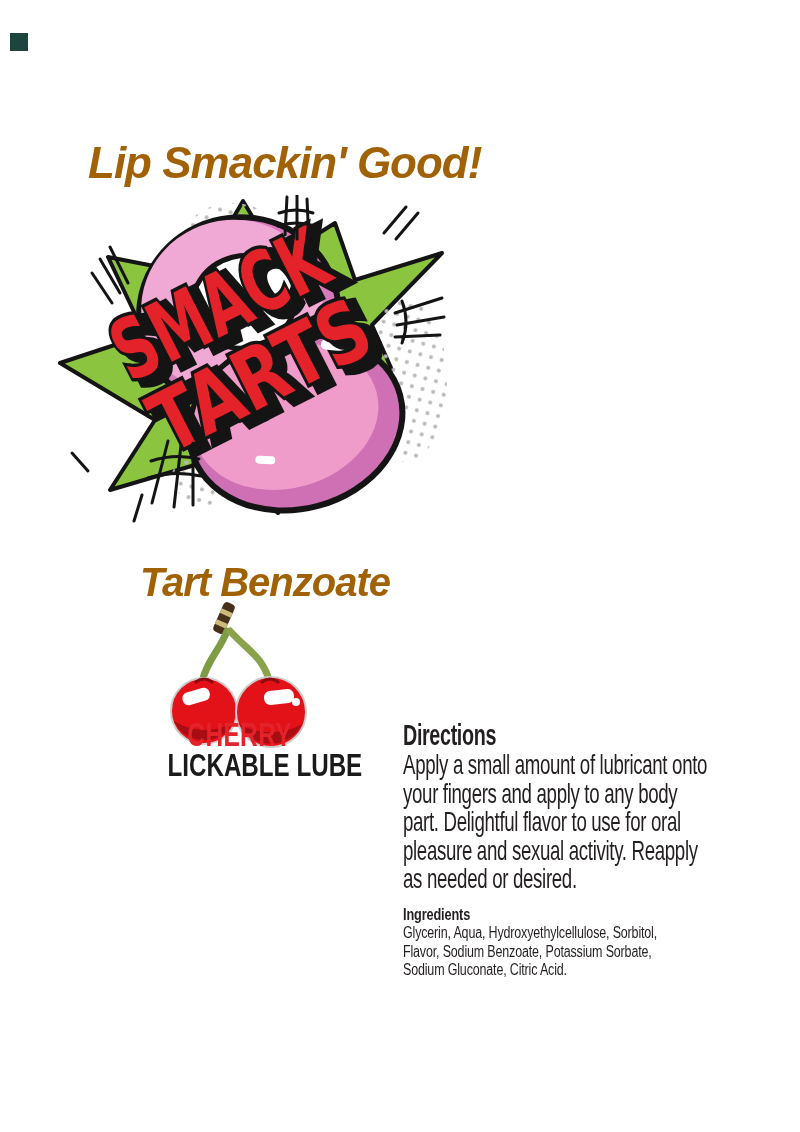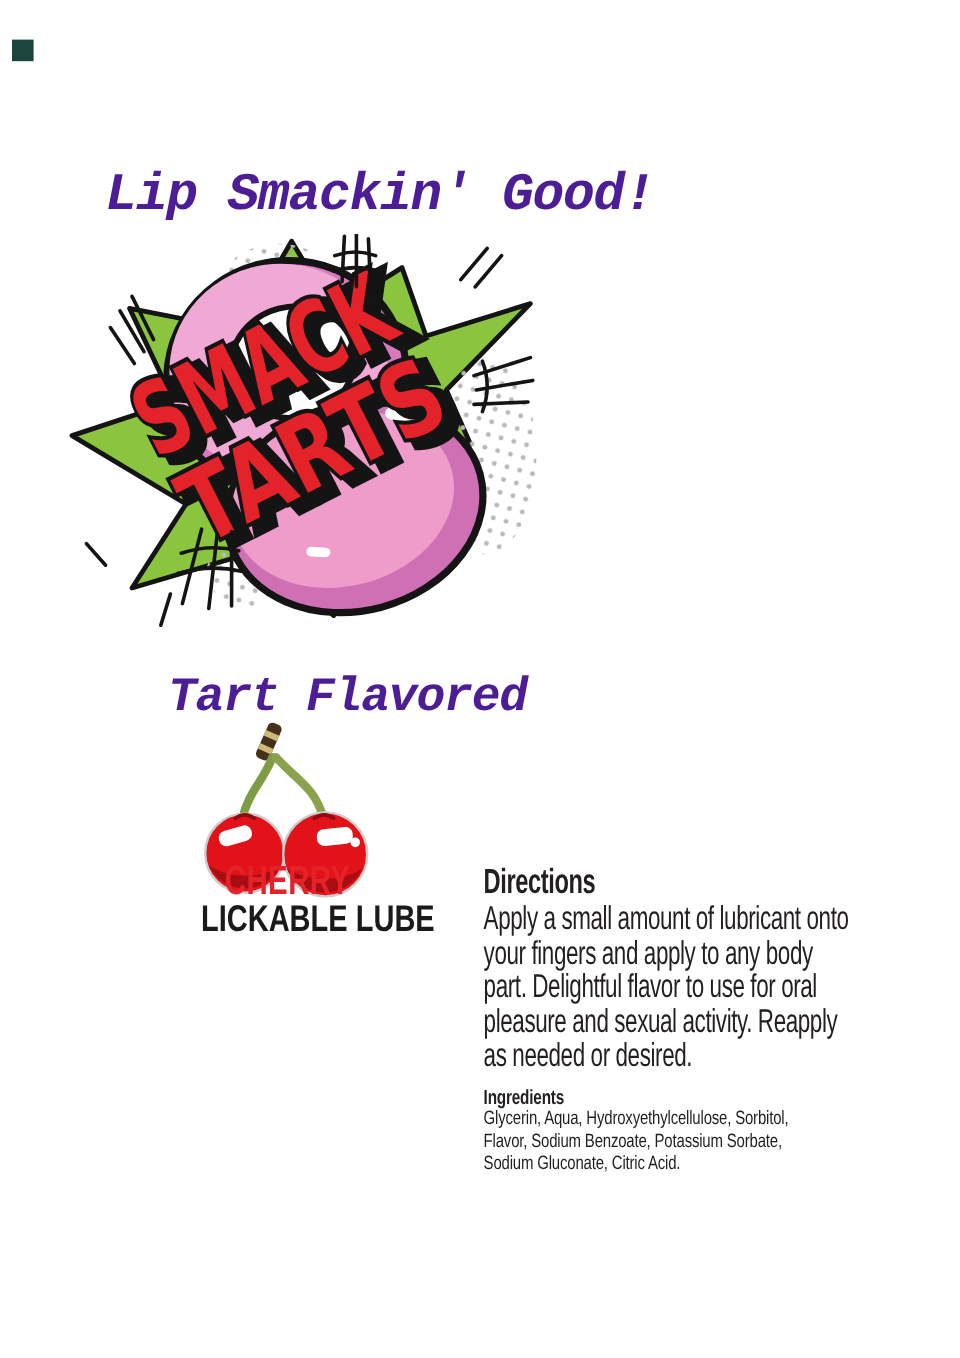--- a/index.html
+++ b/index.html
@@ -7,22 +7,22 @@
     width:800px;height:1132px;position:relative;overflow:hidden;
     background:#ffffff;
     font-family:"Liberation Sans", sans-serif;
     color:#231f20;
   }
   .abs{position:absolute;}
   
   #corner-swatch{left:10px;top:33px;width:18px;height:18px;}
   
   .script{
-    font-family:Liberation Mono, monospace;
-    font-style:italic;font-weight:bold;color:#4c1d95;
+    font-family:Liberation Sans, sans-serif;
+    font-style:italic;font-weight:bold;color:#a16207;
     letter-spacing:-1px;white-space:nowrap;
   }
   #tagline{left:88px;top:138px;font-size:44px;}
   #flavor-script{left:140px;top:560px;font-size:40px;}
   
   #logo{left:50px;top:195px;width:400px;height:330px;}
   
   #cherry-art{left:150px;top:598px;width:200px;height:152px;}
   .center-wrap{left:140px;width:200px;text-align:center;}
   .cond{display:inline-block;white-space:nowrap;}
@@ -118,21 +118,21 @@
         <path d="M131,250 L124,312"></path>
         <path d="M143,248 L143,310"></path>
       <path d="M101,266 Q125,258 149,264"></path>
         <path d="M98,283 Q125,275 151,281"></path>
       <path d="M92,300 L84,326"></path>
       <path d="M22,258 L38,276"></path>
     </g>
   </svg>
 </div>
 
-<div id="flavor-script" class="abs script">Tart Flavored</div>
+<div id="flavor-script" class="abs script">Tart Benzoate</div>
 
 <div id="cherry-art" class="abs">
   <svg width="200" height="152" viewBox="0 0 200 152">
 
     <g transform="rotate(24 74 20)">
       <rect x="68" y="4" width="12" height="32" rx="4" fill="#46301a"></rect>
       <rect x="68" y="12" width="12" height="5" fill="#cdb97a"></rect>
       <rect x="68" y="24" width="12" height="5" fill="#cdb97a"></rect>
     </g>
 

